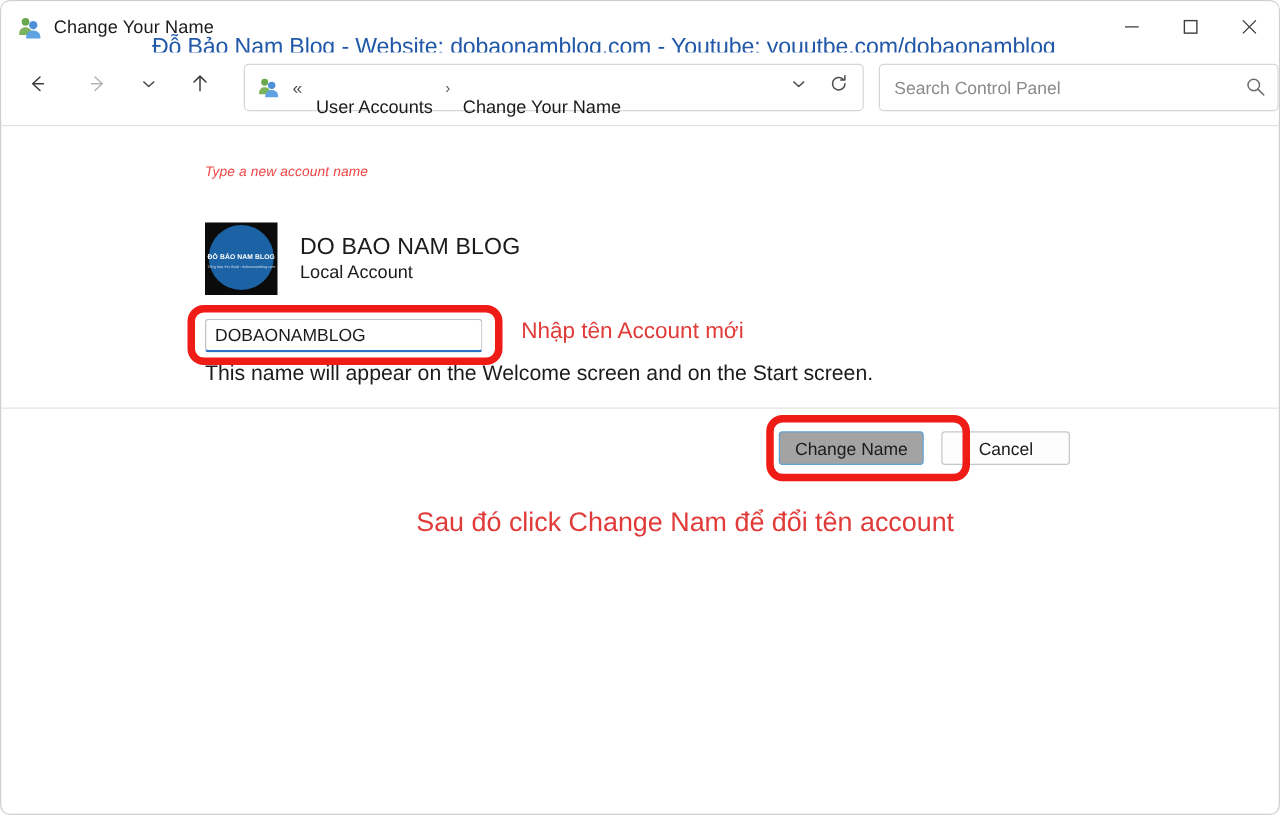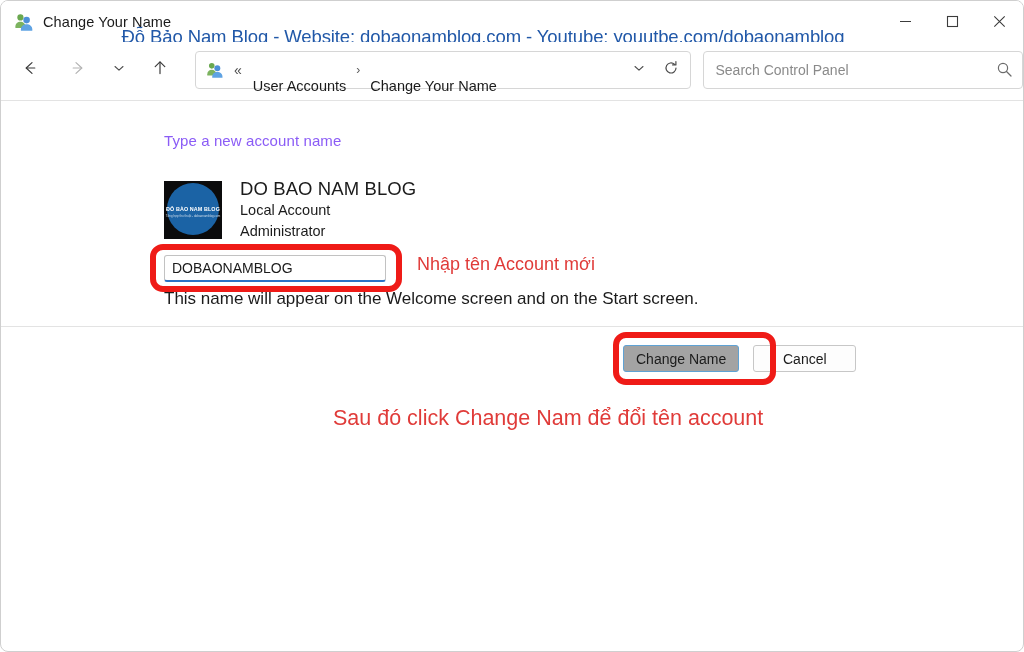--- a/index.html
+++ b/index.html
@@ -185,23 +185,24 @@
     height: 1px;
     background: #e3e3e3;
   }
   #rule-top    { top: 99px; }
   #rule-mid    { top: 325px; }
 
   
   #page-heading {
     position: absolute;
     left: 163px; top: 131px;
-    font-size: 15px;
-    color: #8b5cf6;
+    font-size: 11px;
+    color: #ef4444;
     letter-spacing: 0.1px;
+    font-style: italic;
   }
 
   #account-row {
     position: absolute;
     left: 163px; top: 177px;
     display: flex;
     align-items: center;
   }
   #avatar {
     width: 58px; height: 58px;
@@ -464,21 +465,20 @@
 
   <div id="account-row">
     <div id="avatar">
       <div id="avatar-circle"></div>
       <div id="avatar-name">ĐỖ BẢO NAM BLOG</div>
       <div id="avatar-sub">Tổng hợp thủ thuật - dobaonamblog.com</div>
     </div>
     <div id="account-info">
       <div id="account-name">DO BAO NAM BLOG</div>
       <div class="account-meta">Local Account</div>
-      <div class="account-meta">Administrator</div>
     </div>
   </div>
 
   <div id="name-input-wrap">
     <input id="name-input" type="text" value="DOBAONAMBLOG" style="">
   </div>
 
   <div id="input-hint">This name will appear on the Welcome screen and on the Start screen.</div>
 
   <div class="hrule" id="rule-mid"></div>

